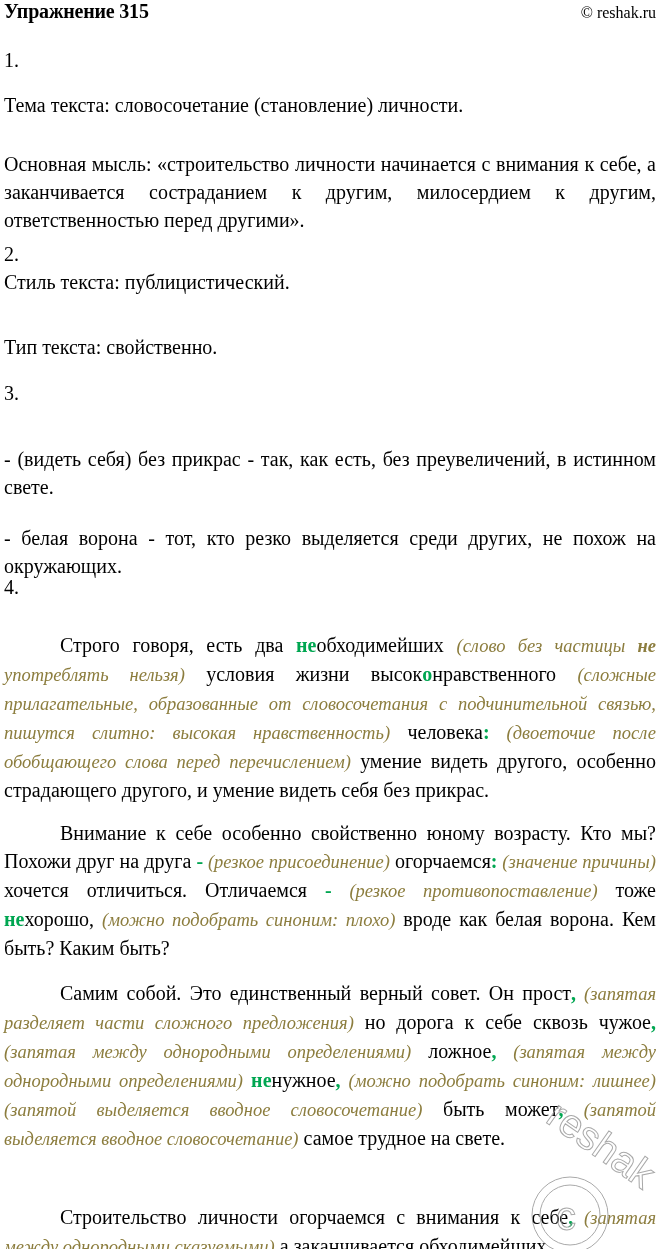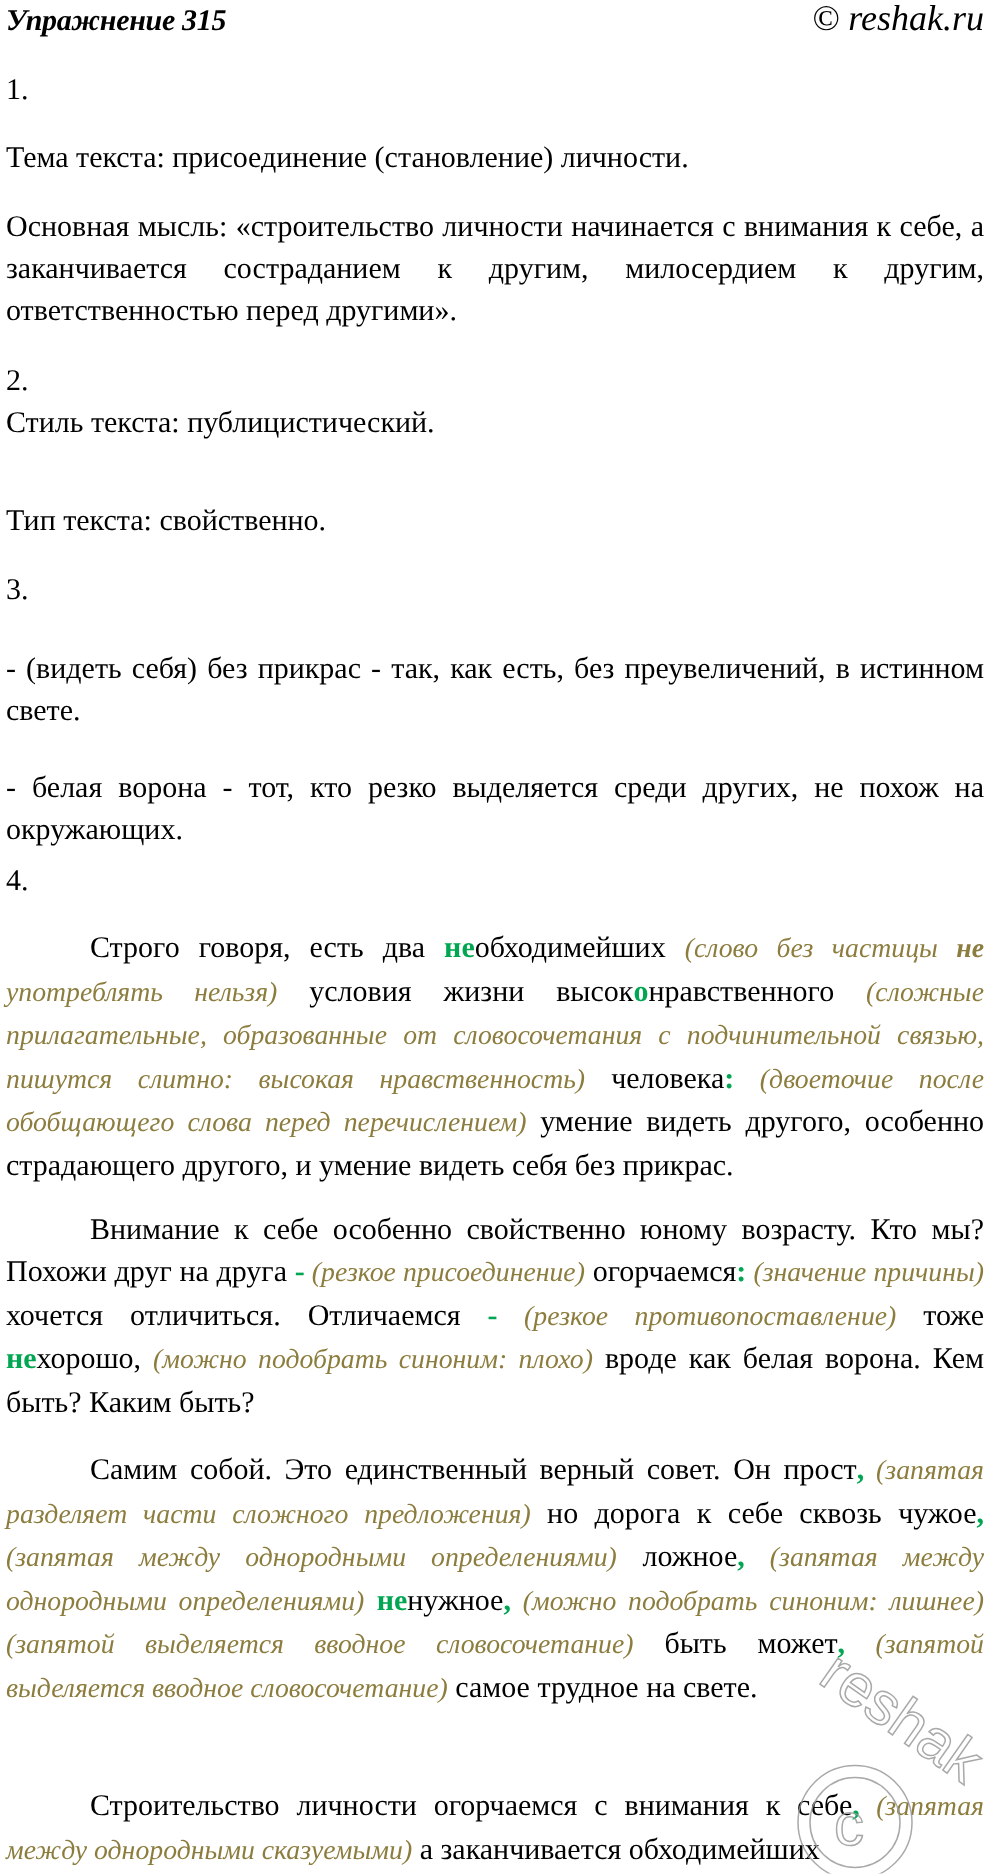--- a/index.html
+++ b/index.html
@@ -1,48 +1,48 @@
 <!DOCTYPE html>
 <html><head>
   <meta charset="utf-8">
   <style>
     html, body { margin: 0; padding: 0; background: #ffffff; }
     body {
       width: 659px; height: 1249px; overflow: hidden; position: relative;
       font-family: "Liberation Serif", "DejaVu Serif", serif;
       color: #000;
     }
-    .page { position: absolute; left: 4px; top: 0; width: 652px; font-style: italic; }
+    .page { position: absolute; left: 4px; top: 0; width: 652px; }
     .header { display: flex; justify-content: space-between; align-items: baseline; height: 30px; }
     .title { font-weight: bold; font-size: 20px; letter-spacing: -0.2px; }
-    .copyright { font-size: 24px; }
+    .copyright { font-size: 16px; }
     p { margin: 0; font-size: 20px; line-height: 28px; }
     .block { position: absolute; left: 4px; width: 652px; }
-    .just { text-align: justify; text-align-last: left; }
+    .just { text-align: justify; text-align-last: left; margin-top: 13px; }
     .indent { text-indent: 56px; }
     .c { color: #8c7d3e; font-style: italic; font-size: 18.5px; }
     .c b { font-weight: bold; }
     .g { color: #00a651; font-weight: bold; }
     .watermark {
       position: absolute; left: 500px; top: 1100px; width: 170px; height: 160px;
       pointer-events: none; opacity: 0.85;
     }
   </style>
 </head>
 <body>
 
 <div class="page">
   <div class="header">
     <span class="title">Упражнение 315</span>
     <span class="copyright">© reshak.ru</span>
   </div>
 </div>
 
 <p class="block" style="top:46px">1.</p>
-<p class="block" style="top:91px">Тема текста: присоединение (становление) личности.</p>
+<p class="block" style="top:91px">Тема текста: словосочетание (становление) личности.</p>
 <p class="block just" style="top:137px">Основная мысль: «строительство личности начинается с внимания к себе, а заканчивается состраданием к другим, милосердием к другим, ответственностью перед другими».</p>
 
 <p class="block" style="top:240px">2.</p>
 <p class="block" style="top:268px">Стиль текста: публицистический.</p>
 <p class="block" style="top:333px">Тип текста: свойственно.</p>
 
 <p class="block" style="top:379px">3.</p>
 <p class="block just" style="top:432px">- (видеть себя) без прикрас - так, как есть, без преувеличений, в истинном свете.</p>
 <p class="block just" style="top:511px">- белая ворона - тот, кто резко выделяется среди других, не похож на окружающих.</p>
 

